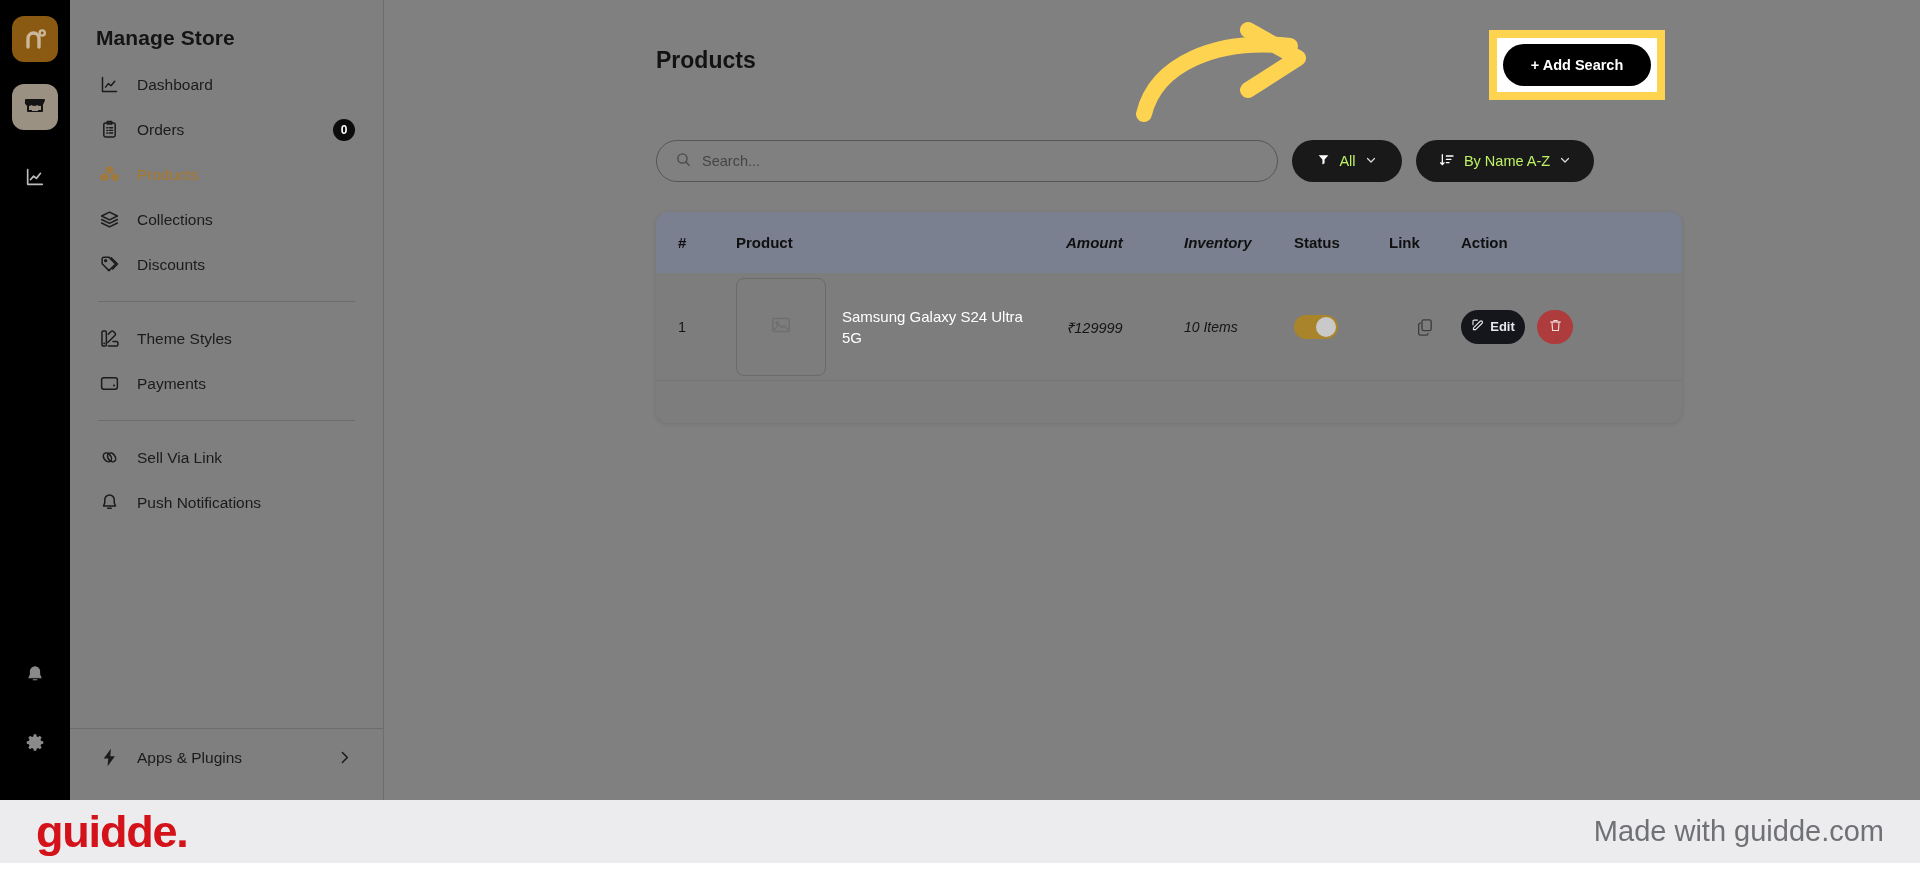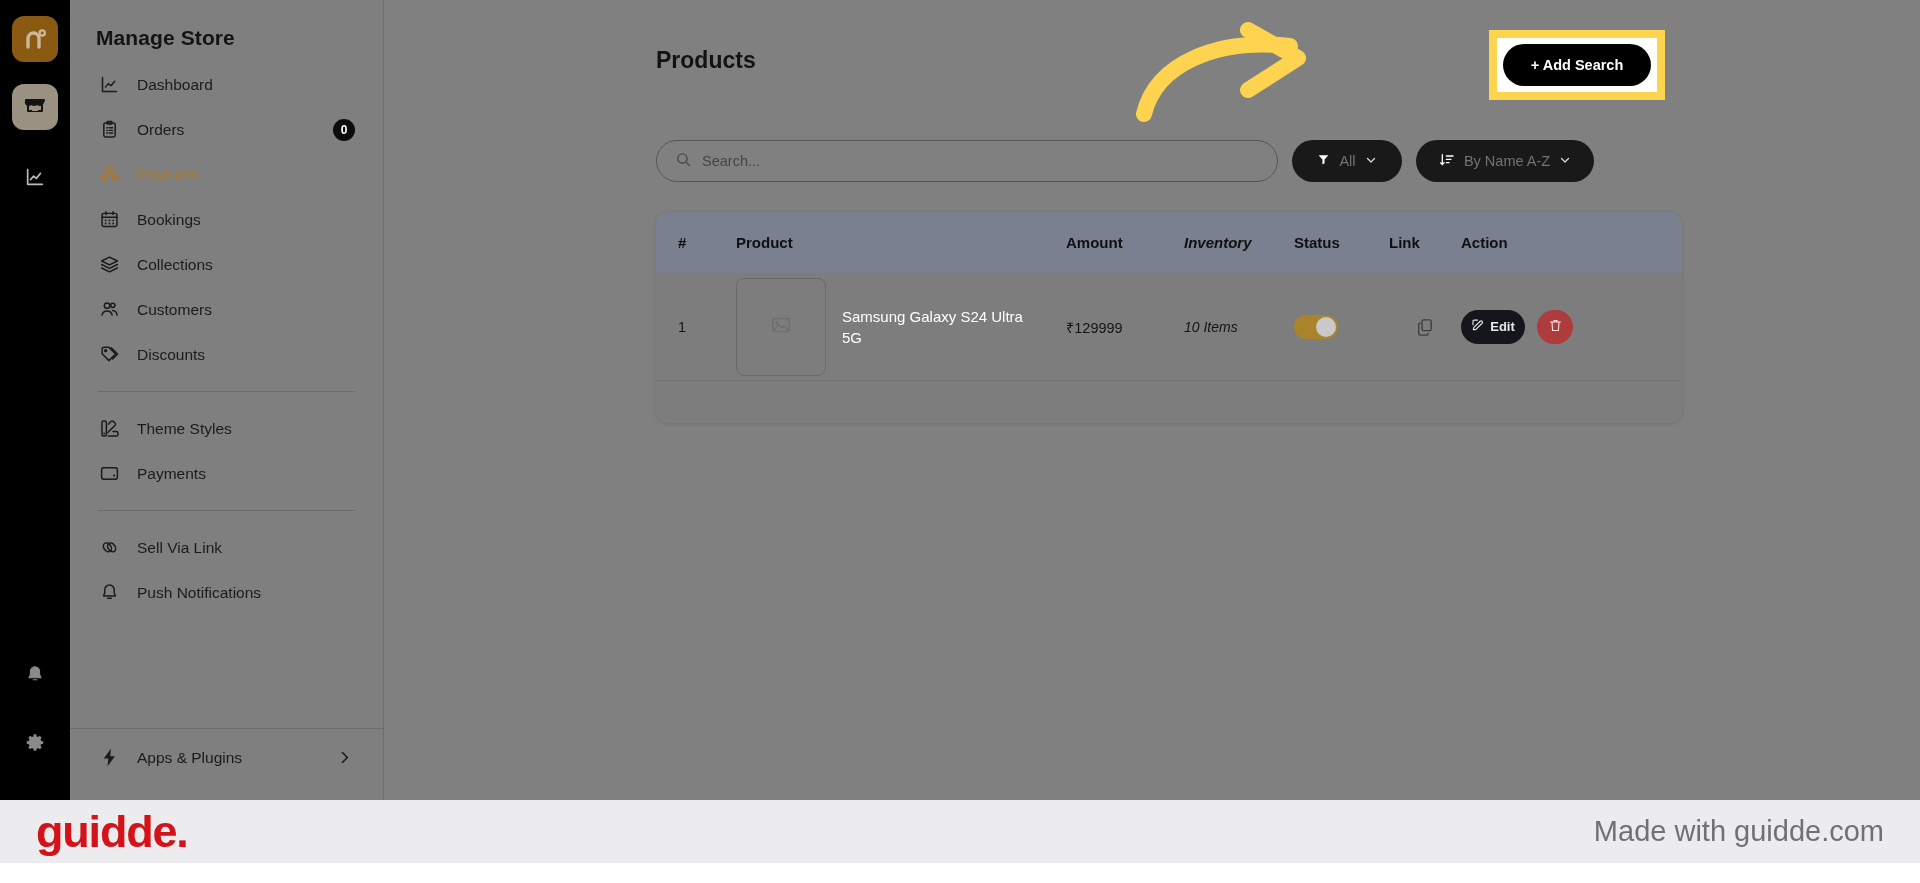--- a/index.html
+++ b/index.html
@@ -115,21 +115,21 @@
     border: 1px solid #565656; background: transparent;
     display: flex; align-items: center; padding: 0 18px; gap: 10px;
   }
   .search-box input {
     flex: 1 1 auto; border: none; outline: none; background: transparent;
     font-size: 14.5px; color: #3a3a3a;
     font-family: "Liberation Sans", sans-serif;
   }
   .search-box input::placeholder { color: #454545; }
   .pill {
-    height: 42px; border-radius: 21px; background: #191919; color: #737373;
+    height: 42px; border-radius: 21px; background: #191919; color: #bef264;
     display: flex; align-items: center; gap: 9px; padding: 0 20px;
     font-size: 14.5px; cursor: pointer; border: none;
     font-family: "Liberation Sans", sans-serif;
   }
   .pill.filter { width: 110px; justify-content: center; }
   .pill.sort { width: 178px; justify-content: center; }
   .pill .chev { opacity: .85; }
 
   
   .table-card {
@@ -144,21 +144,21 @@
     font-size: 15px; font-weight: bold;
   }
   .trow {
     display: flex; align-items: center; height: 108px;
     border-bottom: 1px solid #757575;
     color: #151515; font-size: 14.5px;
   }
   .tfoot { height: 42px; }
   .c-num    { width: 80px;  padding-left: 22px; }
   .c-prod   { width: 330px; display: flex; align-items: center; gap: 16px; }
-  .c-amt    { width: 118px; }
+  .c-amt    { width: 118px; font-style: italic; }
   .c-inv    { width: 110px; font-style: italic; }
   .c-status { width: 95px; }
   .c-link   { width: 72px; }
   .c-action { width: 170px; display: flex; align-items: center; gap: 12px; }
 
   .thumb {
     width: 90px; height: 98px; border: 1px solid #6a6a6a; border-radius: 8px;
     display: flex; align-items: center; justify-content: center; flex: 0 0 90px;
   }
   .prod-name { font-size: 15px; line-height: 21px; color: #ffffff; max-width: 190px; }
@@ -287,53 +287,32 @@
                 <path d="M2.7 13.4v3.4L6 18.6v-3.4"></path>
                 <path d="M9.3 13.4v3.4L6 18.6"></path>
               <path d="M18 11.6 21.3 13.4 18 15.2 14.7 13.4z"></path>
                 <path d="M14.7 13.4v3.4L18 18.6v-3.4"></path>
                 <path d="M21.3 13.4v3.4L18 18.6"></path>
             </svg>
           </span>
           <span>Products</span>
         </div>
 
-        <div class="nav-item">
-          <span class="ico">
-            <svg width="21" height="21" viewBox="0 0 24 24" fill="none" stroke="#1b1b1b" stroke-width="1.7" stroke-linecap="round" stroke-linejoin="round">
-              <rect x="3.5" y="5" width="17" height="15" rx="2"></rect>
-              <path d="M8 3.2v3.2M16 3.2v3.2M3.5 9.5h17"></path>
-              <path d="M7.6 13h.01M11.9 13h.01M16.2 13h.01M7.6 16.5h.01M11.9 16.5h.01M16.2 16.5h.01" stroke-width="2.2"></path>
-            </svg>
-          </span>
-          <span>Bookings</span>
-        </div>
 
         <div class="nav-item">
           <span class="ico">
             <svg width="21" height="21" viewBox="0 0 24 24" fill="none" stroke="#1b1b1b" stroke-width="1.7" stroke-linecap="round" stroke-linejoin="round">
               <path d="M12 3.5 21 8l-9 4.5L3 8z"></path>
                 <path d="M3 12l9 4.5L21 12"></path>
                 <path d="M3 16l9 4.5L21 16"></path>
             </svg>
           </span>
           <span>Collections</span>
         </div>
 
-        <div class="nav-item">
-          <span class="ico">
-            <svg width="21" height="21" viewBox="0 0 24 24" fill="none" stroke="#1b1b1b" stroke-width="1.7" stroke-linecap="round" stroke-linejoin="round">
-              <circle cx="9.2" cy="7.6" r="3.1"></circle>
-                <circle cx="15.8" cy="7.2" r="2.4"></circle>
-              <path d="M3.4 18.4a5.9 5.9 0 0 1 11.6 0"></path>
-                <path d="M15.4 13.2a5 5 0 0 1 5.2 5.2"></path>
-            </svg>
-          </span>
-          <span>Customers</span>
-        </div>
 
         <div class="nav-item">
           <span class="ico">
             <svg width="21" height="21" viewBox="0 0 24 24" fill="none" stroke="#1b1b1b" stroke-width="1.7" stroke-linecap="round" stroke-linejoin="round">
               <path d="M3.6 11.2V5.6a2 2 0 0 1 2-2h5.6L19 11.4l-7.6 7.6z"></path>
               <circle cx="7.6" cy="7.6" r="1.1"></circle>
               <path d="M14 4.2 21.2 11.4 15.6 17"></path>
             </svg>
           </span>
           <span>Discounts</span>

